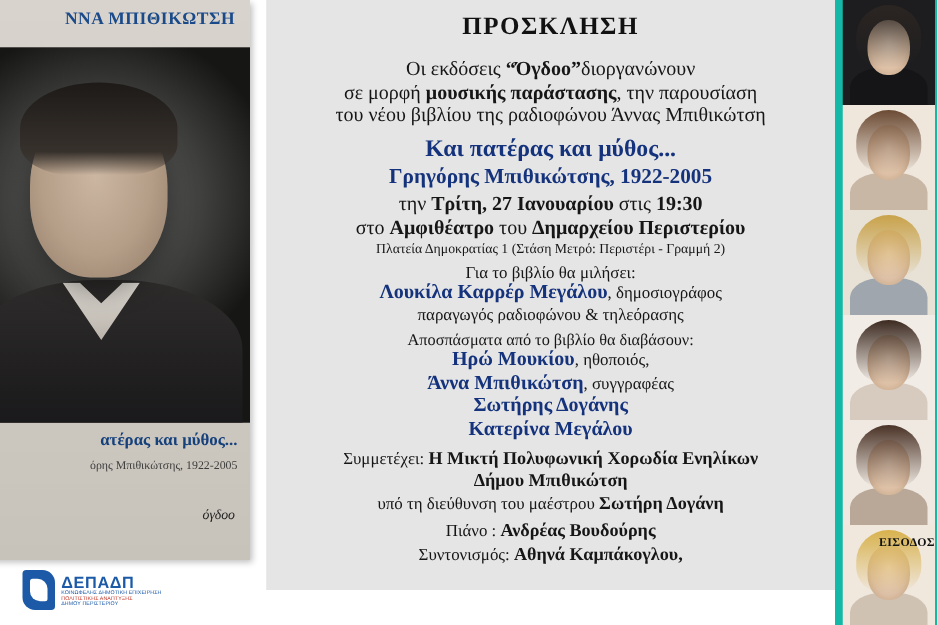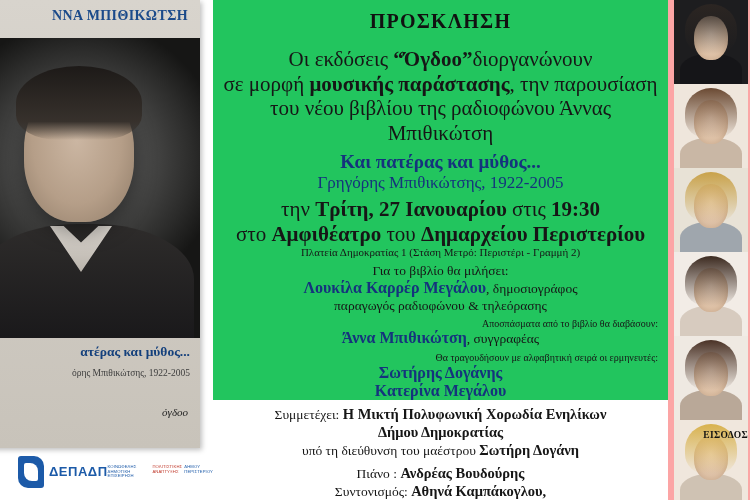--- a/index.html
+++ b/index.html
@@ -157,21 +157,21 @@
     position: absolute;
     left: 6px;
     top: 7px;
     width: 14px;
     height: 18px;
     background: #ffffff;
     border-radius: 2px 8px 2px 8px;
   }
   .logo-text {
     display: flex;
-    flex-direction: row;
+    flex-direction: column;
     line-height: 1.05;
   }
   .logo-name {
     font-family: "Liberation Sans", sans-serif;
     font-size: 13px;
     font-weight: bold;
     color: #1c5aa8;
     letter-spacing: 0.5px;
   }
   .logo-sub {
@@ -180,66 +180,66 @@
     color: #1c5aa8;
     letter-spacing: 0.1px;
   }
   .logo-sub.red { color: #c0392b; }
 
   
   .center-panel {
     position: relative;
     width: 455px;
     flex: 0 0 455px;
-    height: 400px;
-    background: #22c55e;
+    height: 472px;
+    background: #e5e5e5;
     padding: 6px 10px 0 10px;
     box-sizing: border-box;
     text-align: center;
     color: #161616;
   }
   .center-panel .line { line-height: 1.17; }
   .inv-title {
     font-size: 20px;
     font-weight: bold;
     color: #111111;
     letter-spacing: 1.2px;
     margin: 4px 0 14px 0;
   }
-  .t16 { font-size: 21px; }
+  .t16 { font-size: 16px; }
   .t15 { font-size: 14.5px; }
   .t14 { font-size: 13.5px; }
-  .t13 { font-size: 10px; text-align: right; }
+  .t13 { font-size: 13px; }
   .t11 { font-size: 11px; }
   .b { font-weight: bold; }
   .bigblue {
     font-size: 19px;
     font-weight: bold;
     color: #15337d;
   }
   .bigblue2 {
     font-size: 17px;
-    font-weight: normal;
+    font-weight: bold;
     color: #15337d;
   }
   .mt4 { margin-top: 4px; }
   .mt6 { margin-top: 6px; }
   .namebig {
     font-size: 16px;
     font-weight: bold;
     color: #15337d;
   }
 
   
   .right-panel {
     position: relative;
     width: 82px;
     flex: 0 0 82px;
     height: 500px;
-    background: #fca5a5;
+    background: #14b8a6;
     overflow: hidden;
   }
   .portrait {
     position: absolute;
     left: 6px;
     width: 74px;
     height: 84px;
     overflow: hidden;
   }
   .p-bg { position: absolute; inset: 0; }
@@ -335,31 +335,33 @@
     <div class="line t11">Πλατεία Δημοκρατίας 1 (Στάση Μετρό: Περιστέρι - Γραμμή 2)</div>
 
     <div class="line t14 mt4">Για το βιβλίο θα μιλήσει:</div>
     <div class="line">
       <span class="namebig">Λουκίλα Καρρέρ Μεγάλου</span><span class="t14">, δημοσιογράφος</span>
     </div>
     <div class="line t14">παραγωγός ραδιοφώνου &amp; τηλεόρασης</div>
 
     <div class="line t13 mt4">Αποσπάσματα από το βιβλίο θα διαβάσουν:</div>
     <div class="line">
+      <span class="namebig">Ηρώ Μουκίου</span><span class="t14">, ηθοποιός,</span>
+    </div>
+    <div class="line">
       <span class="namebig">Άννα Μπιθικώτση</span><span class="t14">, συγγραφέας</span>
     </div>
 
-    <div class="line t13 mt4">Θα τραγουδήσουν με αλφαβητική σειρά οι ερμηνευτές:</div>
     <div class="line namebig">Σωτήρης Δογάνης</div>
     <div class="line namebig">Κατερίνα Μεγάλου</div>
 
     <div class="line mt4">
       <span class="t14">Συμμετέχει: </span><span class="t15 b">Η Μικτή Πολυφωνική Χορωδία Ενηλίκων</span>
     </div>
-    <div class="line t15 b">Δήμου Δημοκρατίας</div>
+    <div class="line t15 b">Δήμου Μπιθικώτση</div>
     <div class="line">
       <span class="t14">υπό τη διεύθυνση του μαέστρου </span><span class="t15 b">Σωτήρη Δογάνη</span>
     </div>
 
     <div class="line mt4">
       <span class="t14">Πιάνο : </span><span class="t15 b">Ανδρέας Βουδούρης</span>
     </div>
     <div class="line">
       <span class="t14">Συντονισμός: </span><span class="t15 b">Αθηνά Καμπάκογλου,</span>
     </div>

